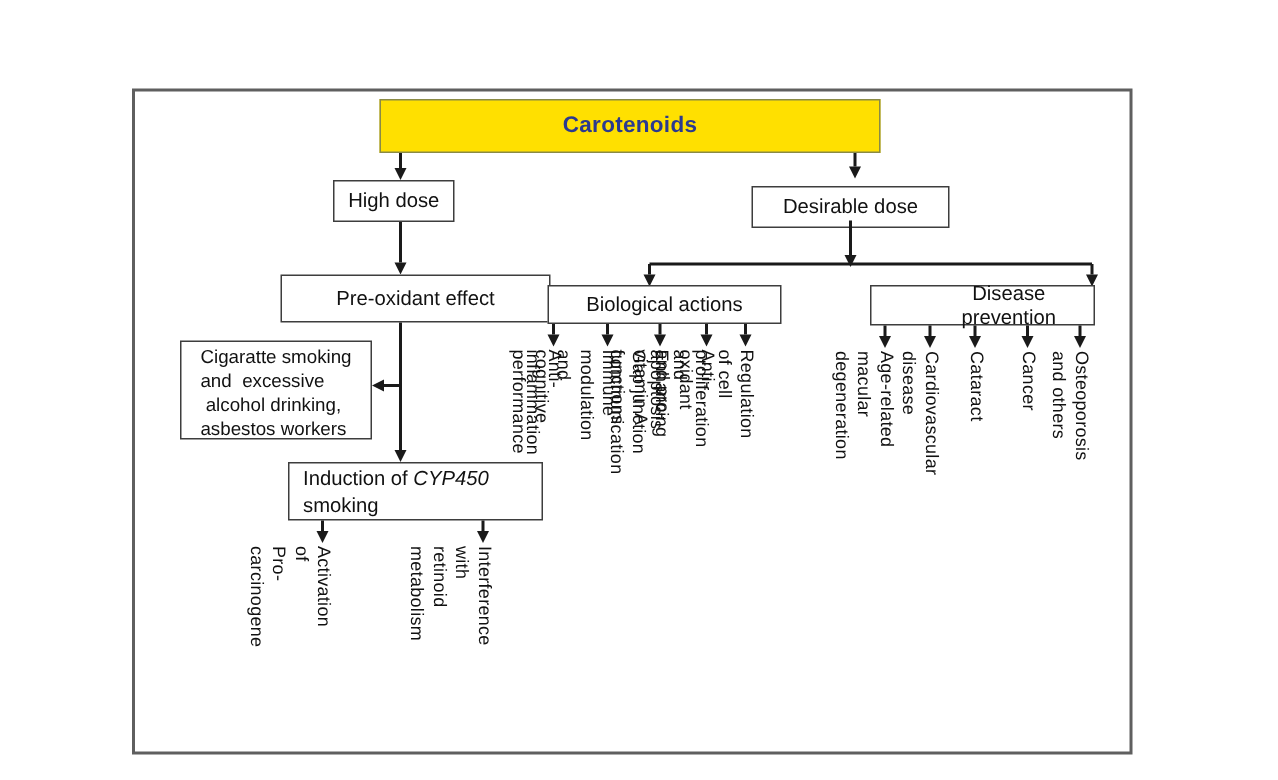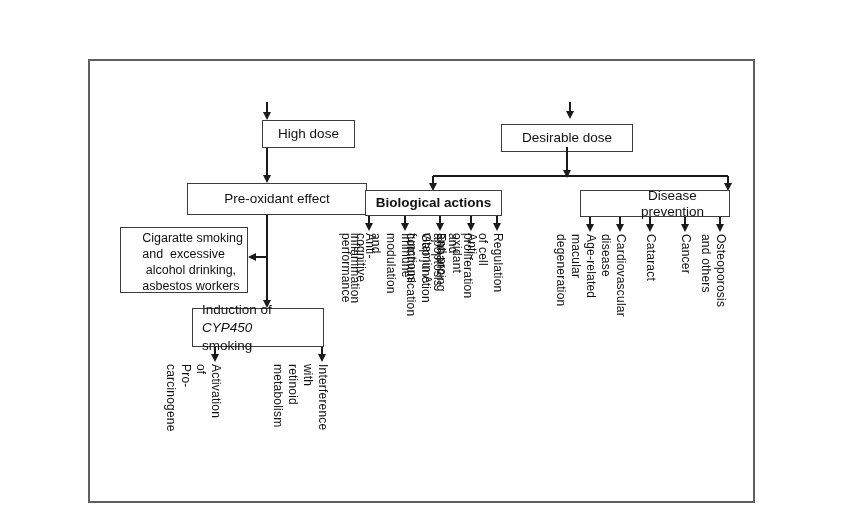--- a/index.html
+++ b/index.html
@@ -13,41 +13,44 @@
   .adown{position:absolute;width:0;}
   .adown .stem{position:absolute;left:-0.75px;top:0;width:1.5px;height:calc(100% - 8px);background:#1a1a1a;}
   .adown .head{position:absolute;left:-4.5px;bottom:0;width:0;height:0;border-left:4.5px solid transparent;border-right:4.5px solid transparent;border-top:8px solid #1a1a1a;}
   .aleft{position:absolute;height:0;}
   .aleft .stem{position:absolute;left:7px;right:0;top:-0.75px;height:1.5px;background:#1a1a1a;}
   .aleft .head{position:absolute;left:0;top:-4.5px;width:0;height:0;border-top:4.5px solid transparent;border-bottom:4.5px solid transparent;border-right:8px solid #1a1a1a;}
   .vleaf{position:absolute;width:0;}
   .vleaf .stem{position:absolute;left:-0.75px;top:0;width:1.5px;height:7px;background:#1a1a1a;}
   .vleaf .head{position:absolute;left:-4.5px;top:7px;width:0;height:0;border-left:4.5px solid transparent;border-right:4.5px solid transparent;border-top:8px solid #1a1a1a;}
   .vleaf .vtext{position:absolute;top:17px;right:-8px;writing-mode:vertical-rl;text-orientation:mixed;white-space:pre-line;font-size:12px;line-height:15px;letter-spacing:.2px;color:#111;}
-  .notebox{align-items:flex-start;justify-content:flex-end;}
+  .notebox{align-items:flex-start;justify-content:center;}
   .note{display:block;font-size:12.5px;line-height:16px;text-align:left;white-space:pre-wrap;padding:2px 4px;}
   .inductionbox{flex-direction:column;align-items:flex-start;justify-content:center;padding-left:9px;text-align:left;line-height:18px;}
 </style>
 </head>
 <body>
 
 <div class="canvas">
   <div class="frame"></div>
 
+  <div class="box rootbox" style="left:253px;top:66px;width:334px;height:36px;">
+      <span>Carotenoids</span>
+    </div>
 
   <div class="adown" style="left:267px;top:102px;height:18px;">
       <div class="stem"></div>
       <div class="head"></div>
     </div>
   <div class="adown" style="left:570px;top:102px;height:17px;">
       <div class="stem"></div>
       <div class="head"></div>
     </div>
 
-  <div class="box" style="left:222px;top:120px;width:93px;height:28px;margin-left:40px;">
+  <div class="box" style="left:222px;top:120px;width:81px;height:28px;">
       <span>High dose</span>
     </div>
   <div class="box" style="left:501px;top:124px;width:132px;height:28px;">
       <span>Desirable dose</span>
     </div>
 
   <div class="adown" style="left:267px;top:148px;height:35px;">
       <div class="stem"></div>
       <div class="head"></div>
     </div>
@@ -62,21 +65,21 @@
   <div class="hline" style="left:433px;top:175px;width:295px;"></div>
   <div class="adown" style="left:433px;top:176px;height:15px;">
       <div class="stem"></div>
       <div class="head"></div>
     </div>
   <div class="adown" style="left:728px;top:176px;height:15px;">
       <div class="stem"></div>
       <div class="head"></div>
     </div>
 
-  <div class="box" style="left:365px;top:190px;width:137px;height:26px;font-weight:bold;">
+  <div class="box" style="left:365px;top:190px;width:156px;height:26px;">
       <span>Biological actions</span>
     </div>
   <div class="box" style="left:580px;top:190px;width:150px;height:27px;padding-left:35px;">
       <span>Disease prevention</span>
     </div>
 
   <div class="adown" style="left:267px;top:215px;height:93px;">
       <div class="stem"></div>
       <div class="head"></div>
     </div>
@@ -85,21 +88,21 @@
       <div class="head"></div>
     </div>
 
   <div class="box notebox" style="left:120px;top:227px;width:128px;height:66px;">
       <span class="note">Cigaratte smoking
 and  excessive
  alcohol drinking,
 asbestos workers</span>
     </div>
 
-  <div class="box inductionbox" style="left:192px;top:308px;width:132px;height:39px;">
+  <div class="box inductionbox" style="left:192px;top:308px;width:170px;height:39px;">
     <div><span>Induction of </span><i>CYP450</i></div>
     <div>smoking</div>
   </div>
 
   <div class="vleaf" style="left:215px;top:347px;">
       <div class="stem"></div>
       <div class="head"></div>
       <div class="vtext">Activation of
 Pro-carcinogene</div>
     </div>

